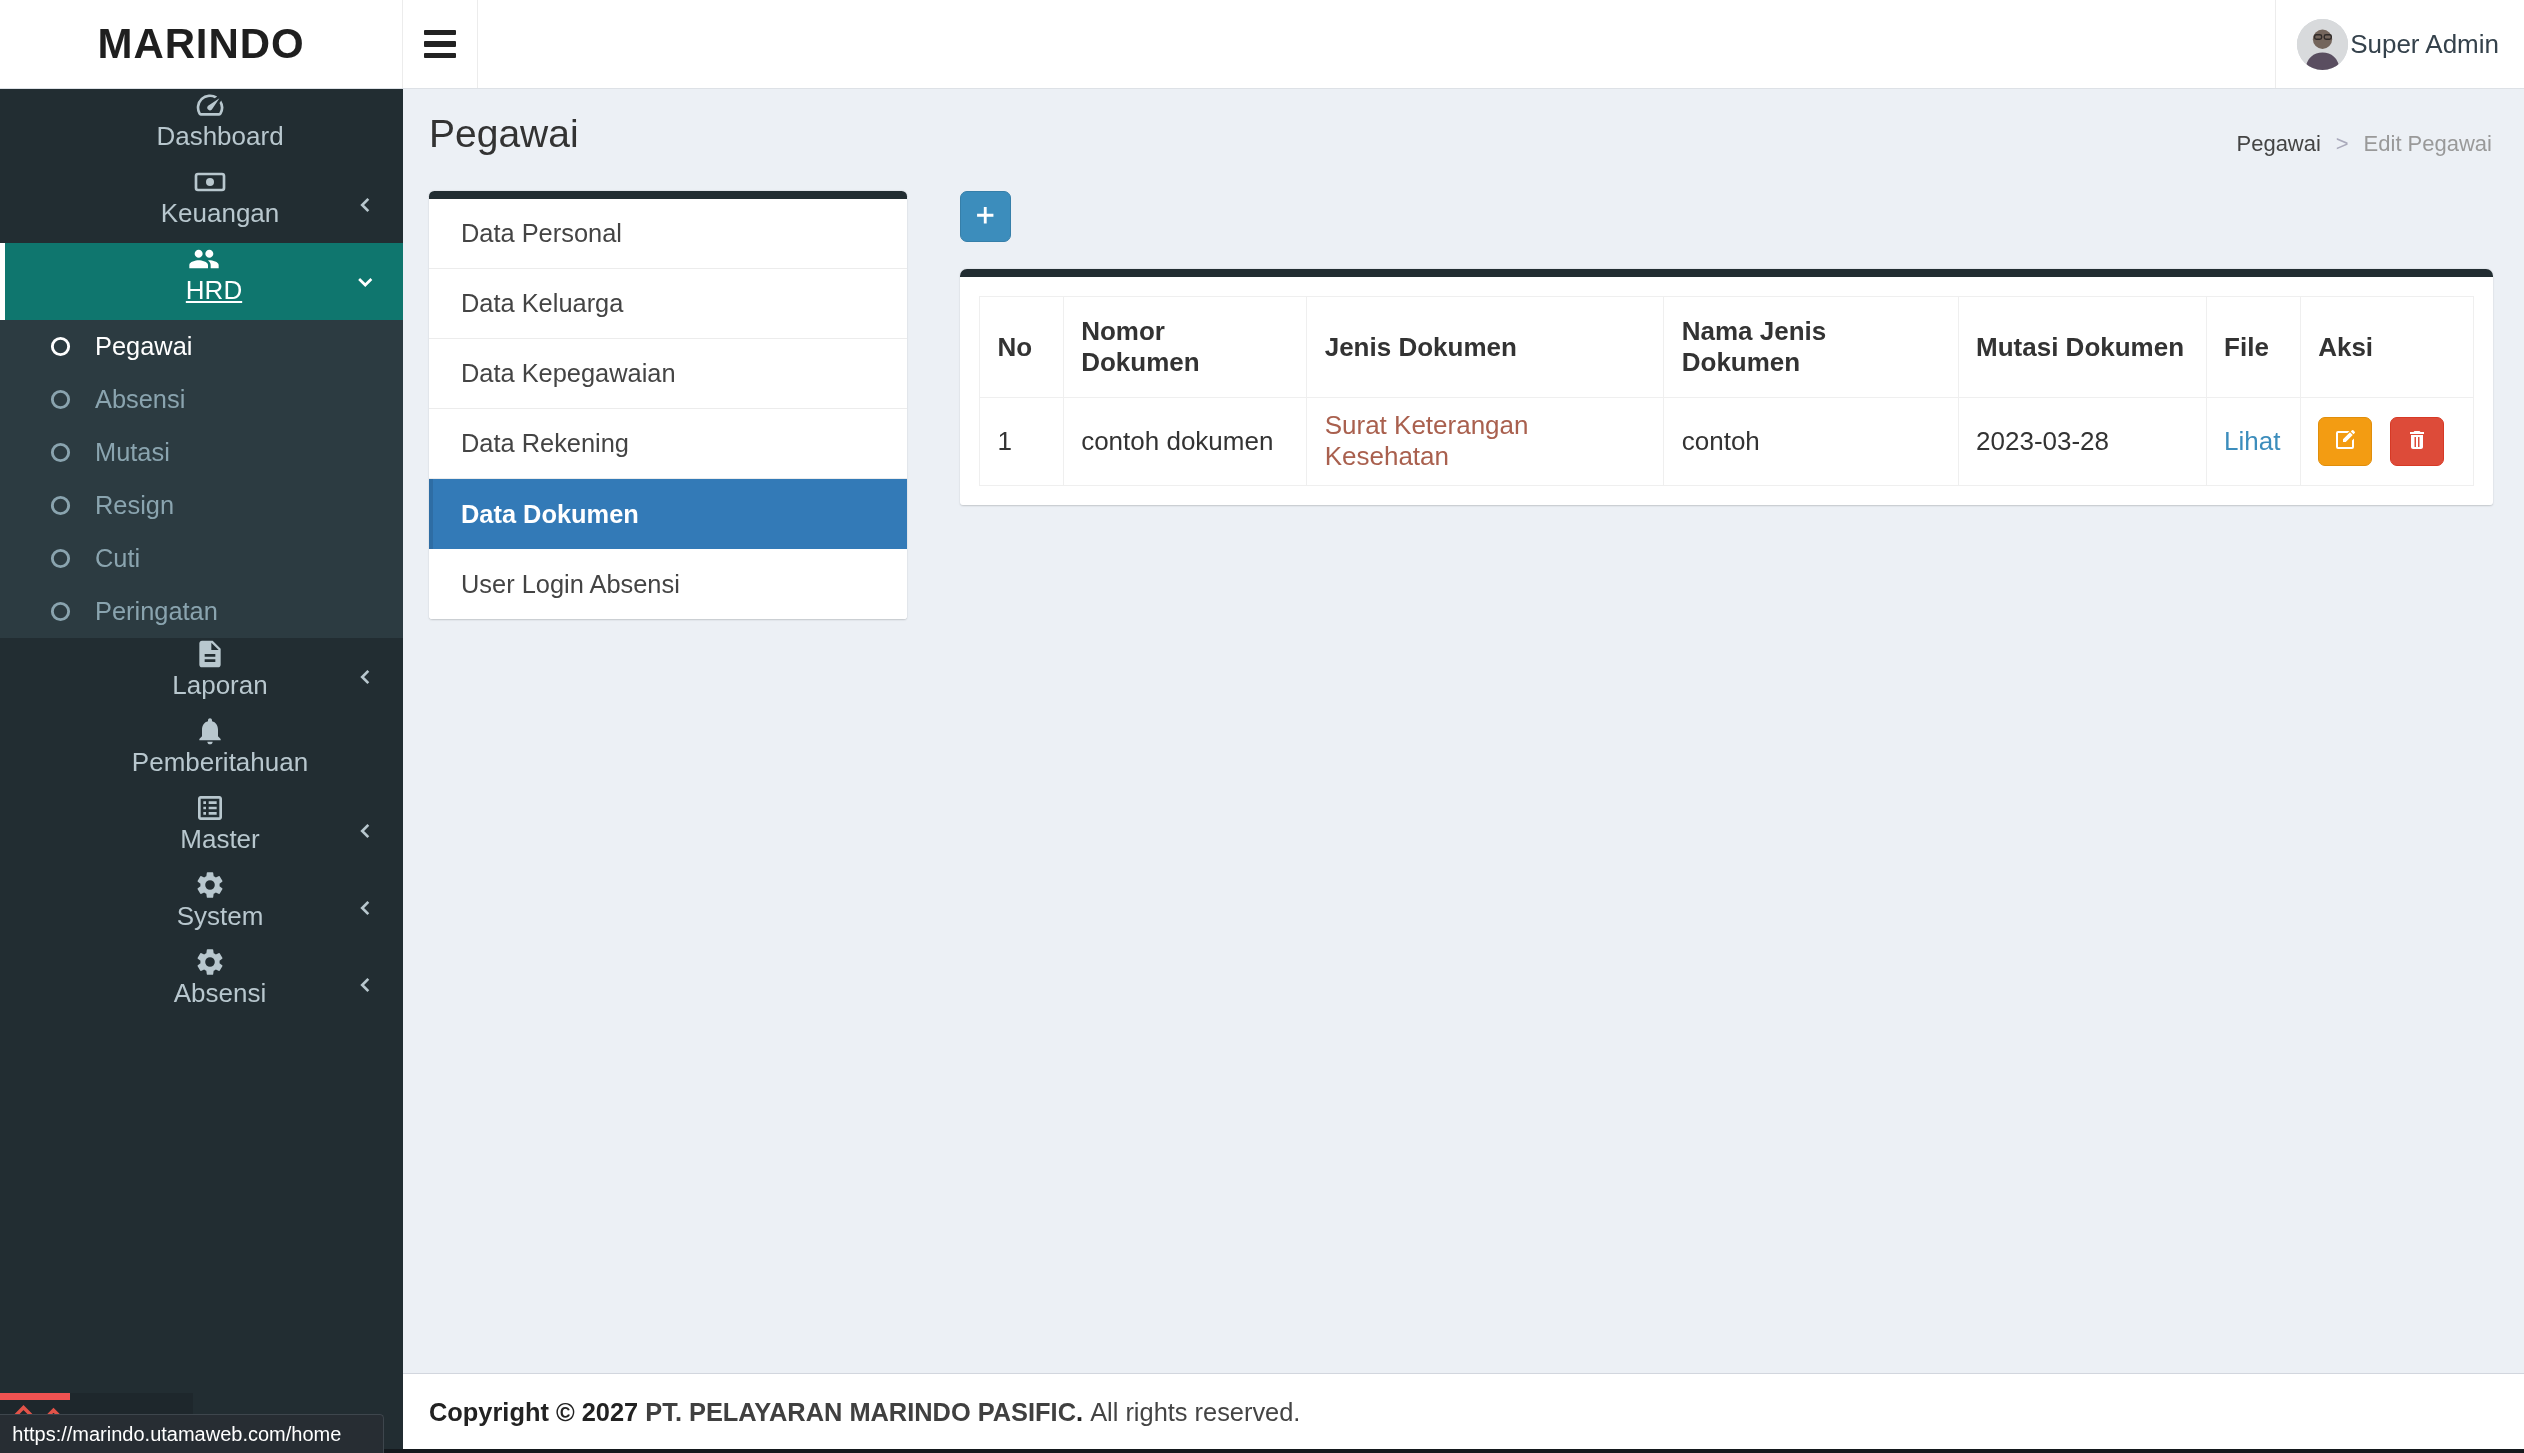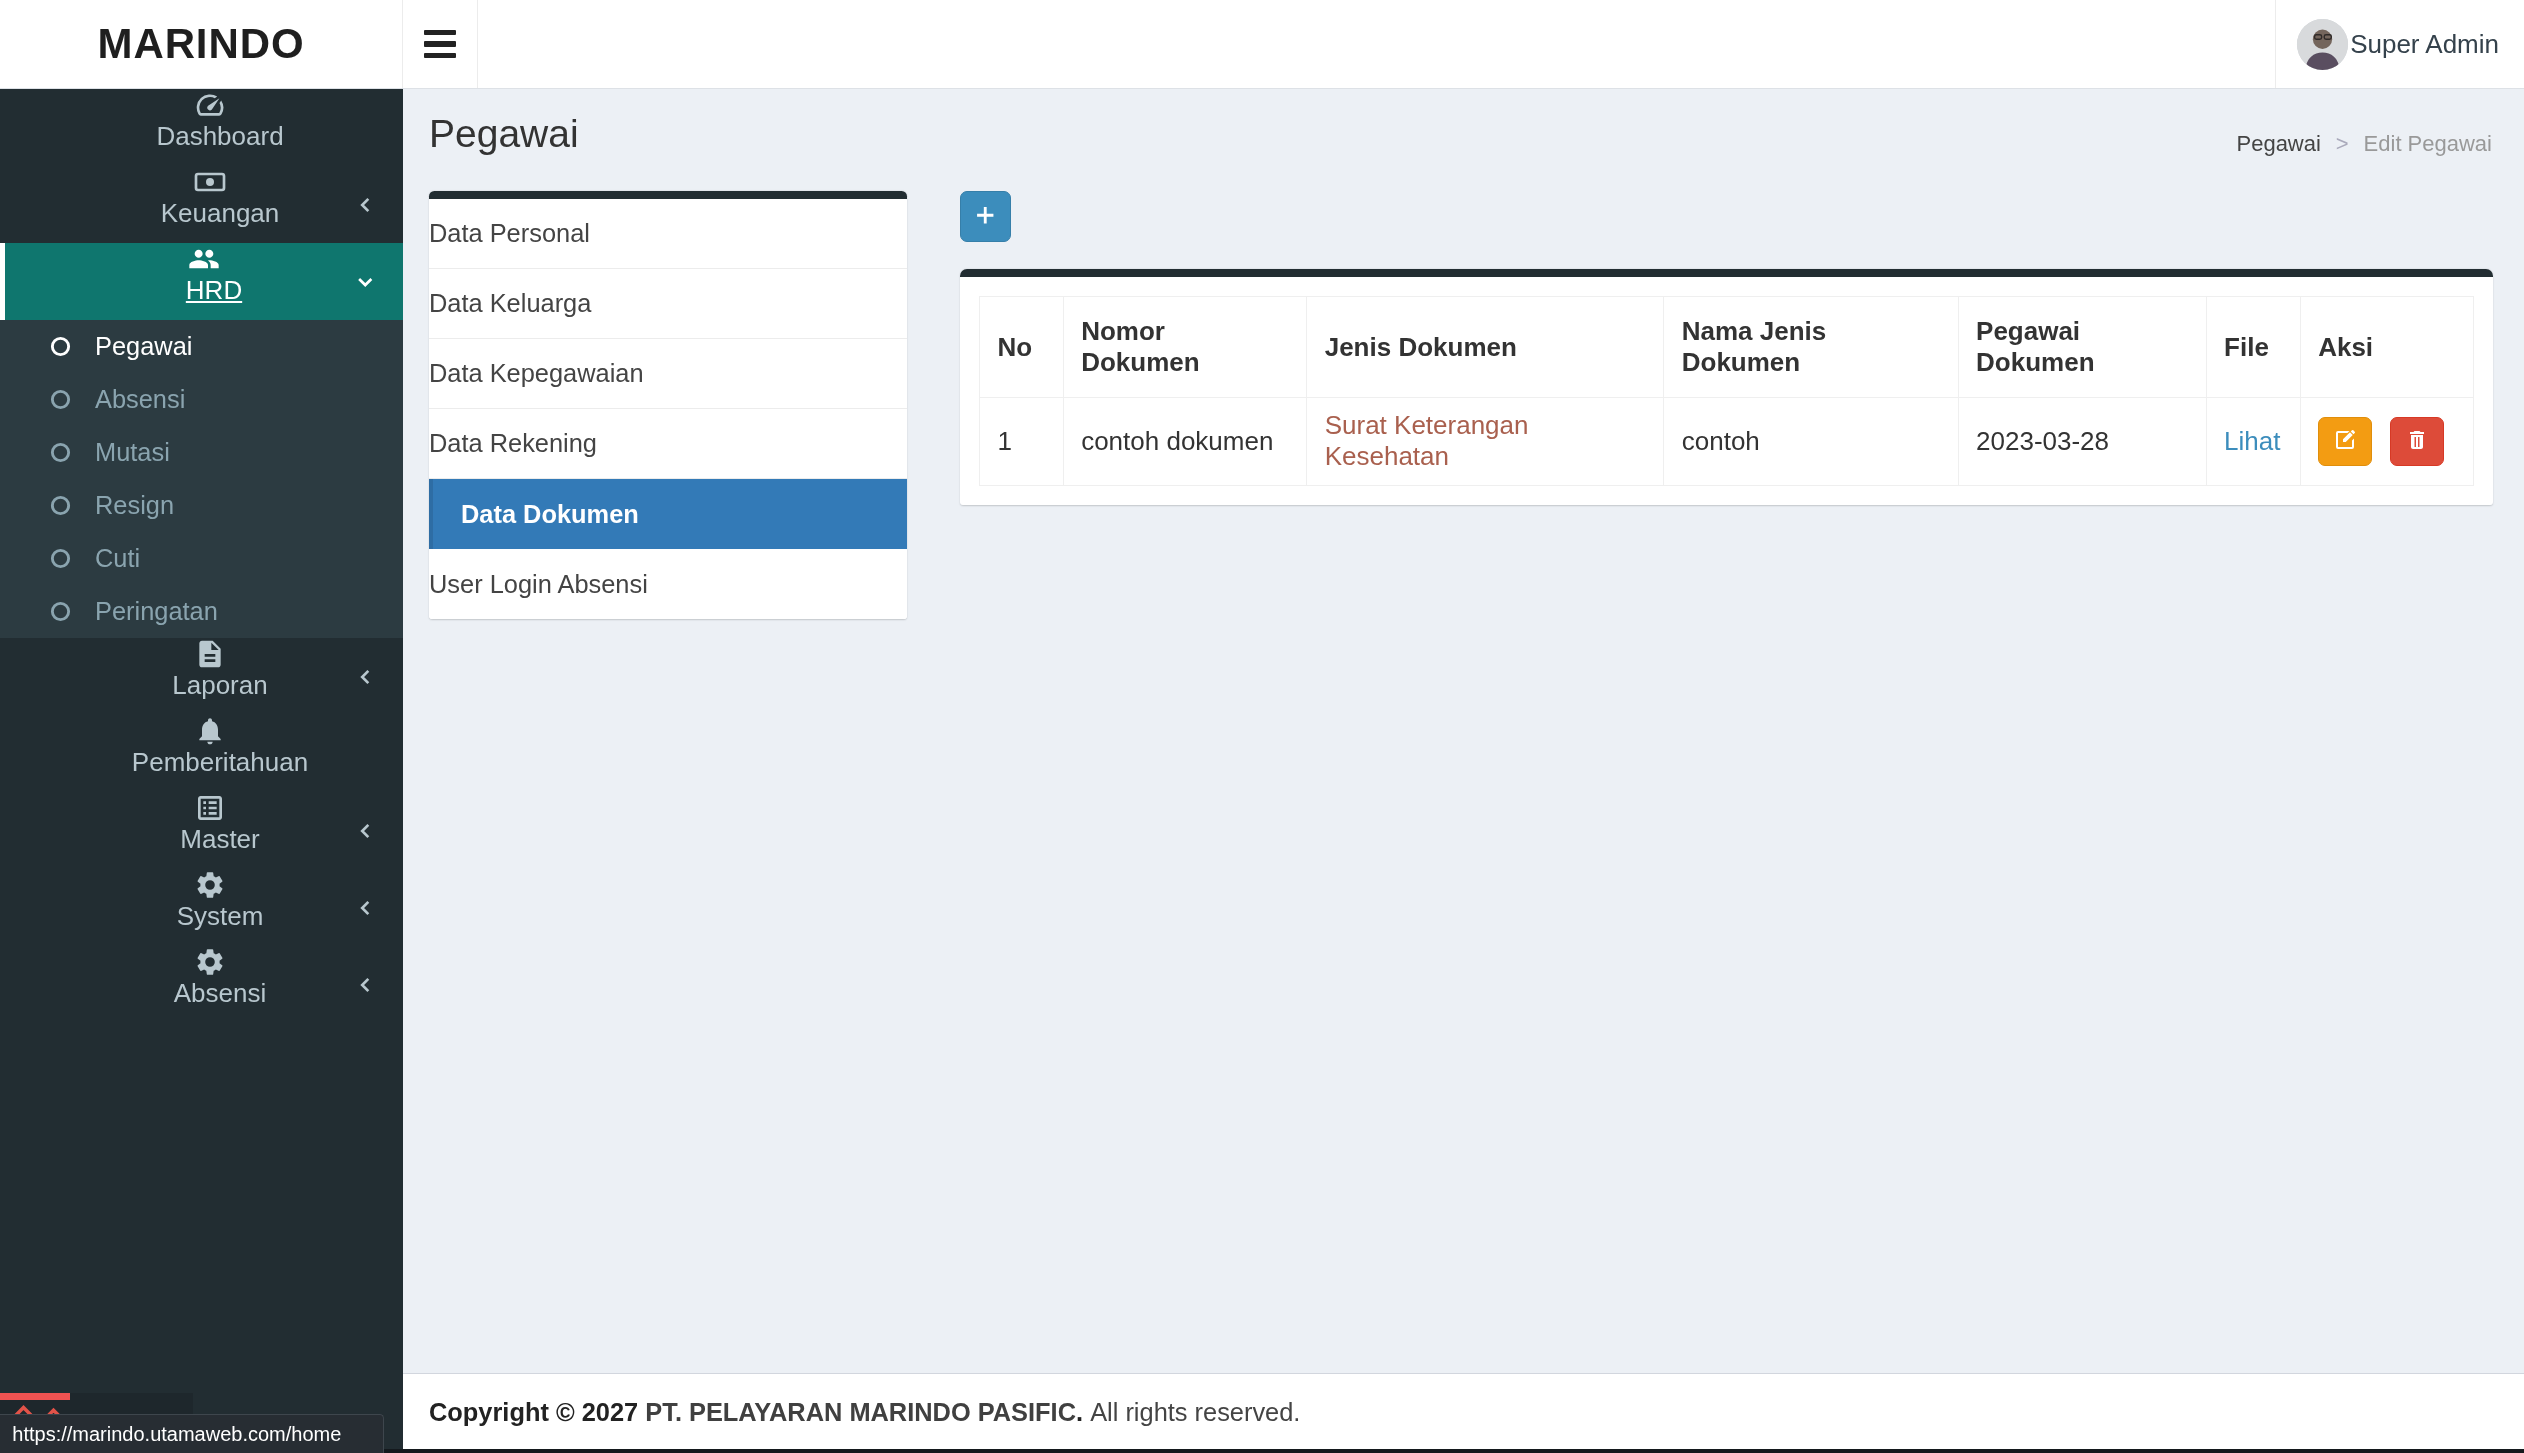--- a/index.html
+++ b/index.html
@@ -46,21 +46,21 @@
   .breadcrumb .crumb-current{color:#999;}
   .breadcrumb .crumb-link{color:#444;text-decoration:none;cursor:pointer;}
   .breadcrumb .sep{margin:0 8.8px;color:#aab;}
 
   .content-row{display:flex;align-items:flex-start;padding:0 32px 0 26px;}
 
   
   .tabs-card{width:478px;flex:0 0 auto;border-radius:5.3px 5.3px 3.5px 3.5px;box-shadow:0 0.9px 1.8px rgba(0,0,0,.18);}
   .card-topbar{height:8px;background:#222d32;border-radius:5.3px 5.3px 0 0;}
   .tab-list{list-style:none;margin:0;padding:0;background:#fff;border-radius:0 0 3.5px 3.5px;overflow:hidden;}
-  .tab-item{height:70px;display:flex;align-items:center;box-sizing:border-box;
+  .tab-item{height:70px;display:flex;align-items:center;padding-left:32px;box-sizing:border-box;
             font-size:25.4px;color:#444;border-bottom:0.9px solid #ececec;background:#fff;cursor:pointer;}
   .tab-item:last-child{border-bottom:none;}
   .tab-item.active{background:#337ab7;color:#fff;font-weight:bold;border-left:4.4px solid #2e6da4;padding-left:28px;border-bottom:none;}
 
   
   .right-col{flex:1;margin-left:53px;}
   .add-button{width:51px;height:51px;background:#3c8dbc;border:0.9px solid #367fa9;border-radius:7px;
               display:flex;align-items:center;justify-content:center;cursor:pointer;margin-bottom:27px;}
   .add-button svg{width:24.5px;height:24.5px;fill:#ffffff;}
 
@@ -316,21 +316,21 @@
                   <col style="width:16.6%">
                   <col style="width:6.3%">
                   <col style="width:11.6%">
               </colgroup>
               <thead>
                 <tr>
                   <th>No</th>
                   <th>Nomor Dokumen</th>
                   <th>Jenis Dokumen</th>
                   <th>Nama Jenis Dokumen</th>
-                  <th>Pegawai Dokumen</th>
+                  <th>Mutasi Dokumen</th>
                   <th>File</th>
                   <th>Aksi</th>
                 </tr>
               </thead>
               <tbody>
                 <tr>
                   <td>1</td>
                   <td>contoh dokumen</td>
                   <td><span class="jenis-link">Surat Keterangan Kesehatan</span></td>
                   <td>contoh</td>

